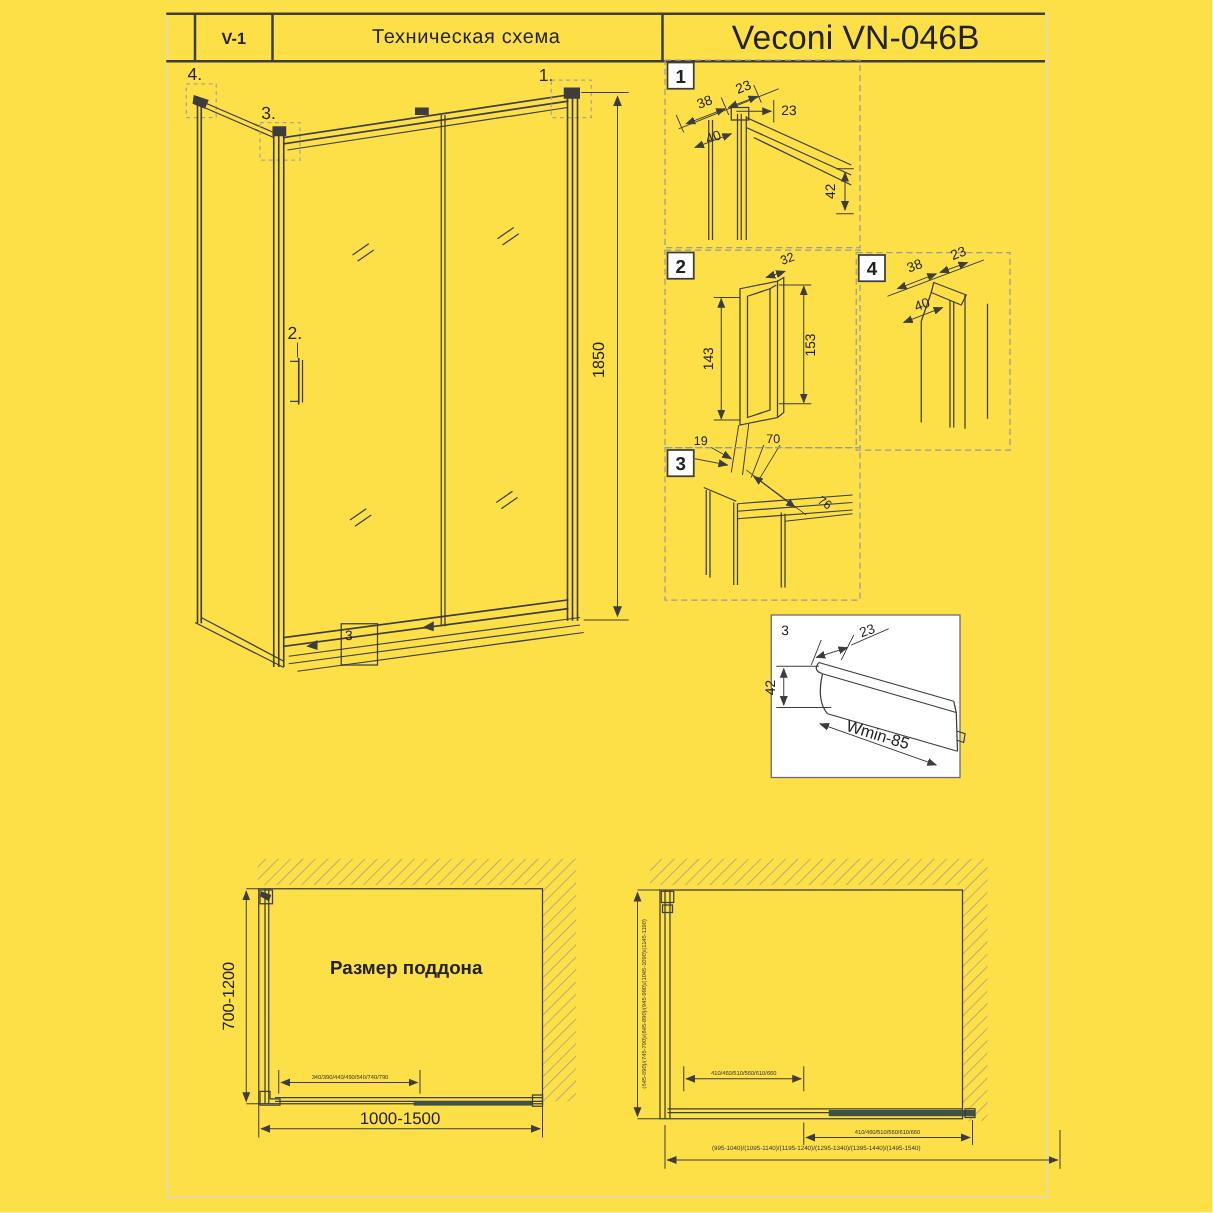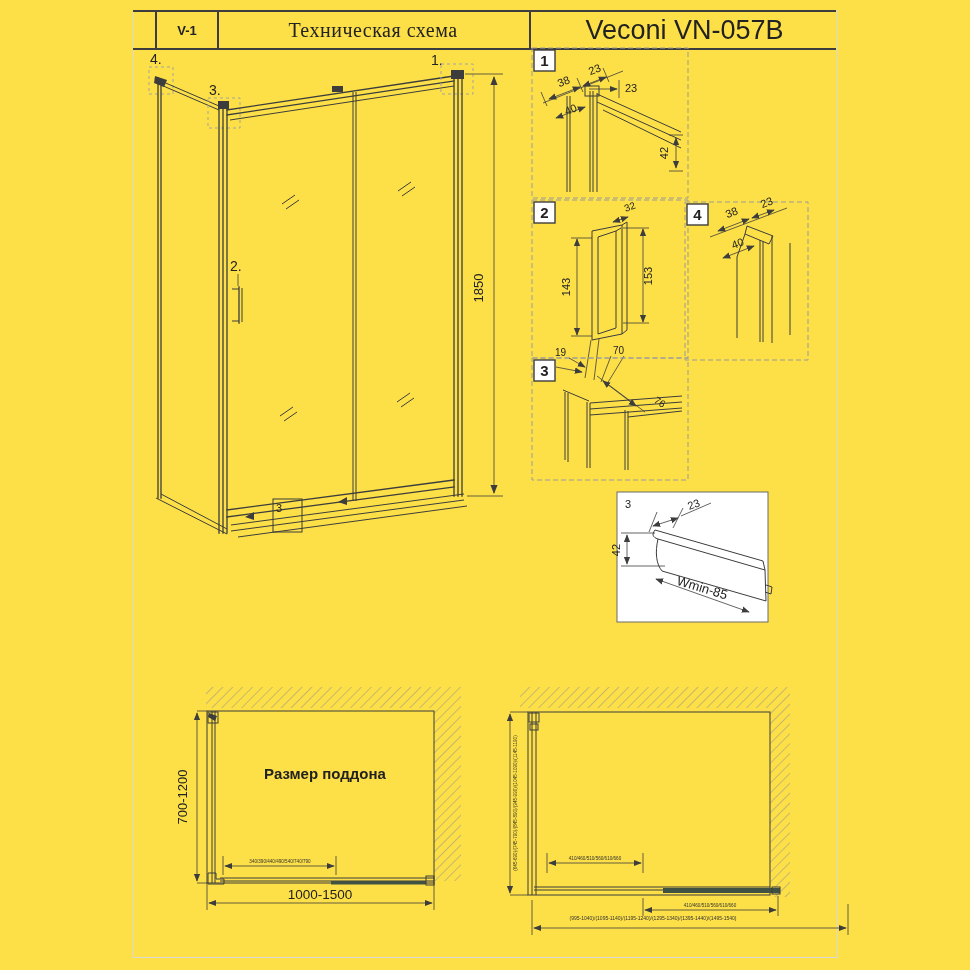--- a/index.html
+++ b/index.html
@@ -6,21 +6,21 @@
   #page{position:relative;width:970px;height:970px;background:#fde047;overflow:hidden;
         font-family:"Liberation Sans",sans-serif;color:#222;}
   
   .sheet-edge{position:absolute;background:#d9d9d9;}
   
   #hdr{position:absolute;left:133px;top:10px;width:703px;height:36px;
        border-top:2px solid #3d3d3d;border-bottom:2px solid #3d3d3d;}
   #hdr .cell{position:absolute;top:0;height:100%;display:flex;align-items:center;justify-content:center;}
   #hdr-code{left:22px;width:60px;border-left:2px solid #3d3d3d;border-right:2px solid #3d3d3d;
             font-size:13px;font-weight:bold;}
-  #hdr-title{left:84px;width:312px;font-size:20px;letter-spacing:.5px;font-family:Liberation Serif, serif;}
+  #hdr-title{left:84px;width:312px;font-size:16px;letter-spacing:.5px;}
   #hdr-prod{left:396px;width:307px;border-left:2px solid #3d3d3d;font-size:27px;}
   svg{position:absolute;overflow:visible;}
   svg text{fill:#222;stroke:none;font-family:"Liberation Sans",sans-serif;}
   .ln{stroke:#3d3d3d;stroke-width:1.3;fill:none;stroke-linecap:square;}
   .lnt{stroke:#3d3d3d;stroke-width:.8;fill:none;}
   .lnm{stroke:#3d3d3d;stroke-width:1;fill:none;}
   .fil{fill:#3d3d3d;stroke:none;}
   .dsh{stroke:#a3a3a3;stroke-width:1;fill:none;stroke-dasharray:3 3;}
   .dbox{stroke:#9b9b9b;stroke-width:1;fill:none;stroke-dasharray:5 3;}
   .sq{stroke:#3d3d3d;stroke-width:1.4;fill:#fff;}
@@ -40,21 +40,21 @@
 
 <div id="page">
 
   <div class="sheet-edge" style="left:133px;top:10px;width:1px;height:948px;"></div>
   <div class="sheet-edge" style="left:837px;top:10px;width:1px;height:948px;"></div>
   <div class="sheet-edge" style="left:133px;top:957px;width:705px;height:1px;"></div>
 
   <div id="hdr">
     <div class="cell" id="hdr-code">V-1</div>
     <div class="cell" id="hdr-title">Техническая схема</div>
-    <div class="cell" id="hdr-prod">Veconi VN-057B</div>
+    <div class="cell" id="hdr-prod">Veconi VN-046B</div>
   </div>
 
   <svg width="400" height="620" viewBox="0 0 400 620" style="left:135px;top:40px;">
     <defs>
       <marker id="ar1" viewBox="0 0 10 10" refX="9" refY="5" markerWidth="9" markerHeight="9" markerUnits="userSpaceOnUse" orient="auto-start-reverse">
         <path d="M0,1 L10,5 L0,9 Z" fill="#3d3d3d"></path>
       </marker>
     </defs>
 
     <g>

